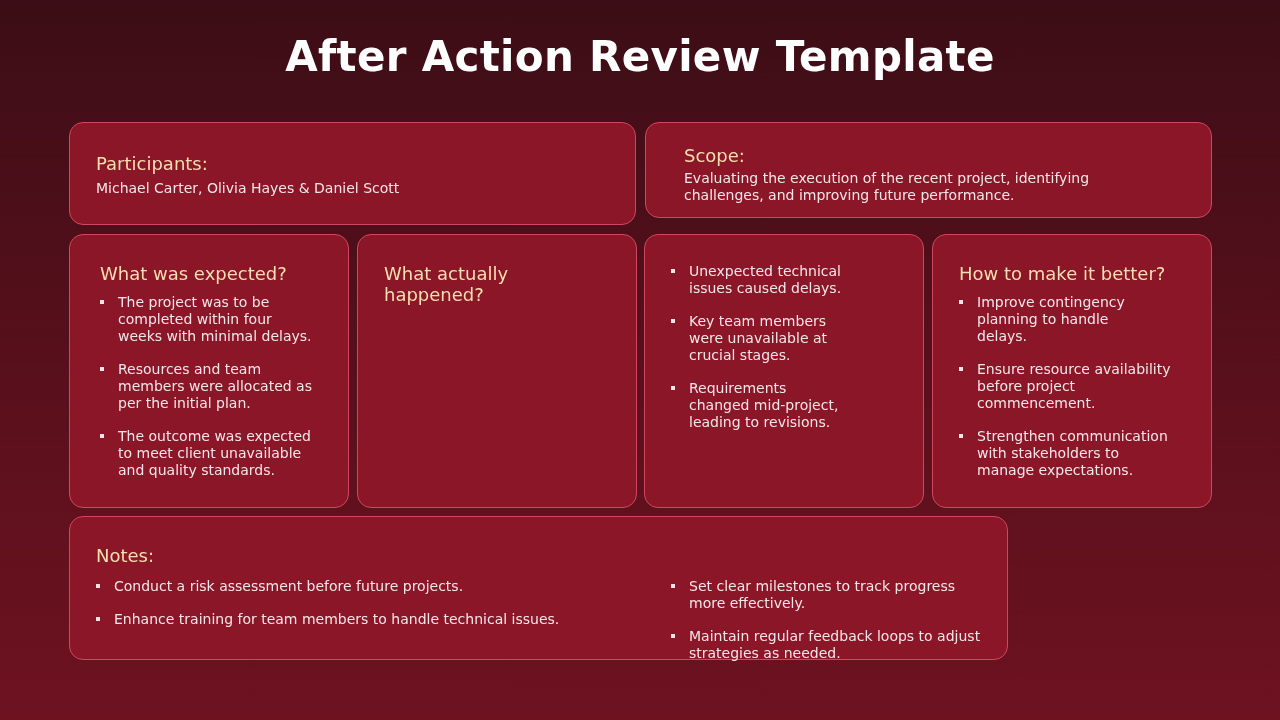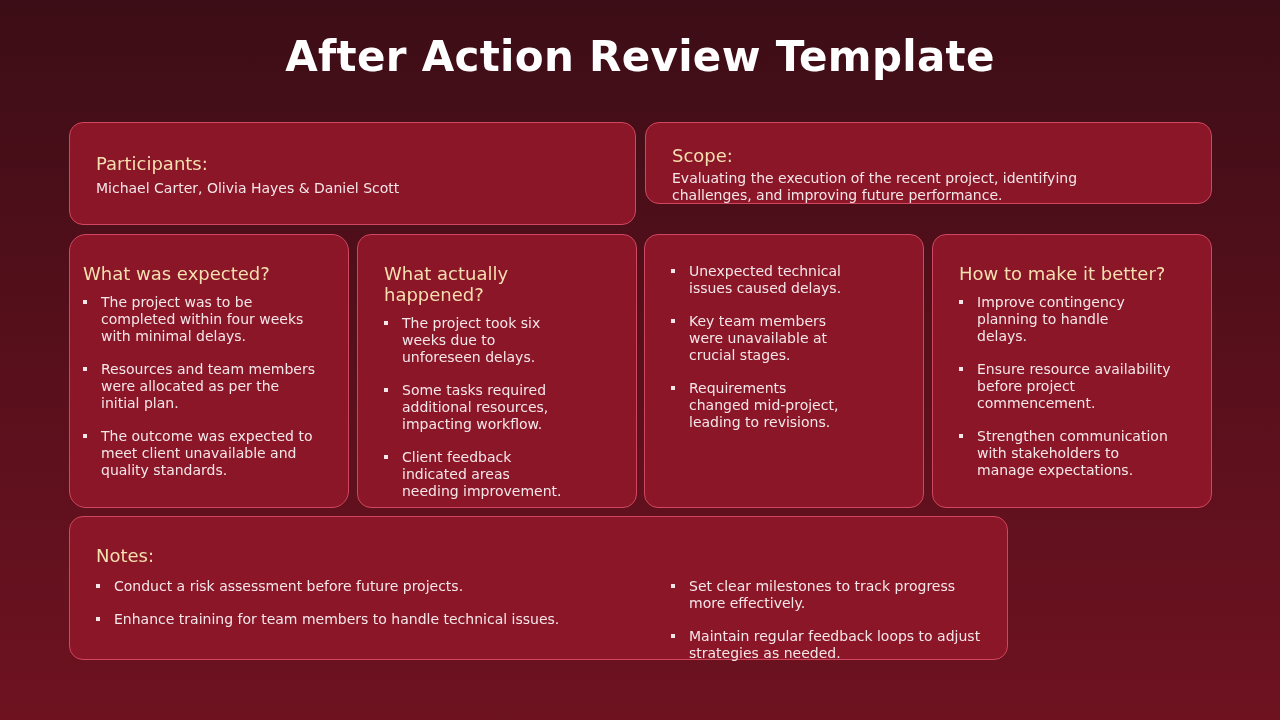--- a/index.html
+++ b/index.html
@@ -37,41 +37,36 @@
 </head>
 <body>
 
 <div class="title">After Action Review Template</div>
 
 <div class="card" style="left:69px;top:122px;width:567px;height:103px;padding:30px 26px;">
   <h3>Participants:</h3>
   <p style="margin-top:6px;">Michael Carter, Olivia Hayes &amp; Daniel Scott</p>
 </div>
 
-<div class="card" style="left:645px;top:122px;width:567px;height:82px;padding:22px 26px;">
+<div class="card" style="left:645px;top:122px;width:567px;height:96px;padding:22px 38px;">
   <h3>Scope:</h3>
   <p style="margin-top:4px;padding-right:40px;">Evaluating the execution of the recent project, identifying challenges, and improving future performance.</p>
 </div>
 
-<div class="card col" style="left:69px;top:234px;width:280px;height:274px;padding:28px 26px 0 13px;border-radius:17px;">
+<div class="card col" style="left:69px;top:234px;width:280px;height:274px;padding:28px 26px 0 30px;">
   <h3 style="margin-bottom:10px;">What was expected?</h3>
   <ul>
     <li>The project was to be completed within four weeks with minimal delays.</li>
     <li>Resources and team members were allocated as per the initial plan.</li>
     <li>The outcome was expected to meet client unavailable and quality standards.</li>
   </ul>
 </div>
 
 <div class="card col" style="left:357px;top:234px;width:280px;height:274px;padding:28px 26px 0 26px;">
   <h3 style="margin-bottom:10px;">What actually happened?</h3>
-  <ul>
-    <li style="padding-right:40px;">The project took six weeks due to unforeseen delays.</li>
-    <li style="padding-right:40px;">Some tasks required additional resources, impacting workflow.</li>
-    <li style="padding-right:40px;">Client feedback indicated areas needing improvement.</li>
-  </ul>
 </div>
 
 <div class="card col" style="left:644px;top:234px;width:280px;height:274px;padding:28px 26px 0 26px;">
   <ul>
     <li style="padding-right:50px;">Unexpected technical issues caused delays.</li>
     <li style="padding-right:50px;">Key team members were unavailable at crucial stages.</li>
     <li style="padding-right:50px;">Requirements changed mid-project, leading to revisions.</li>
   </ul>
 </div>
 

